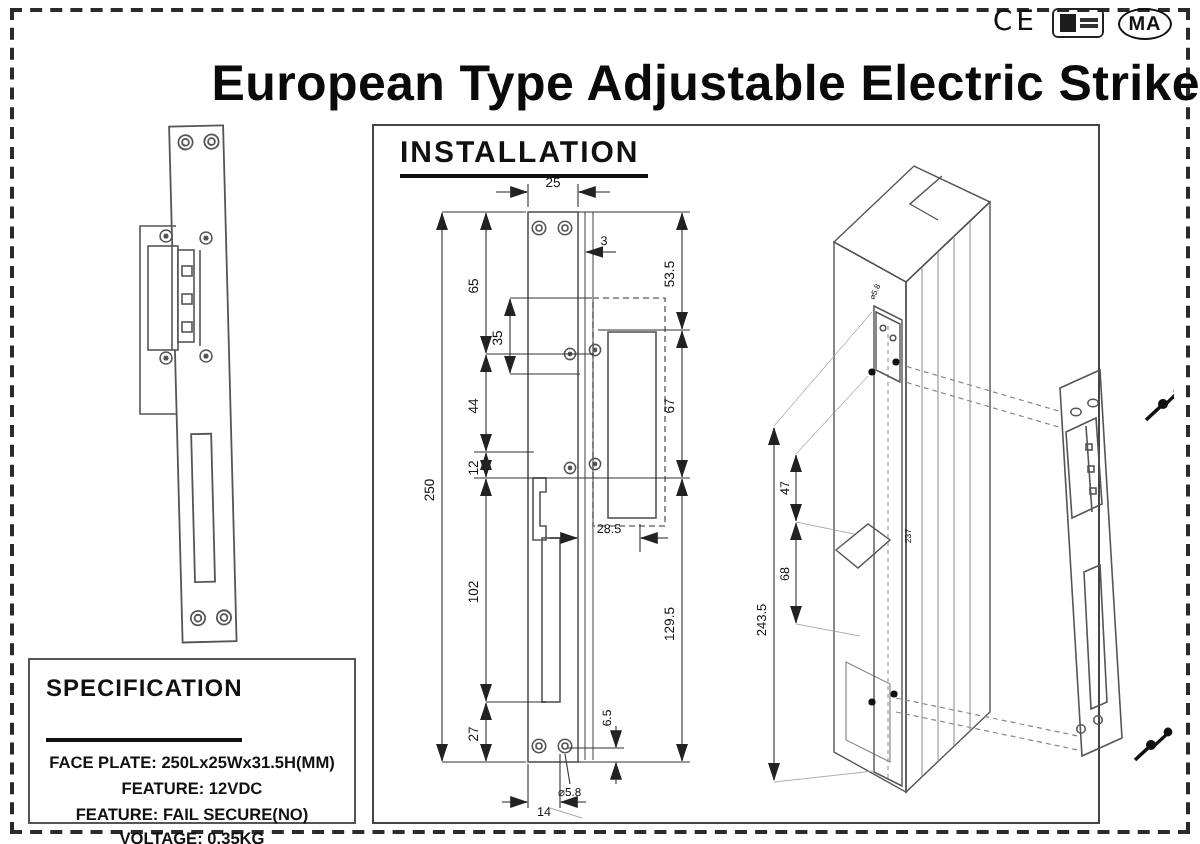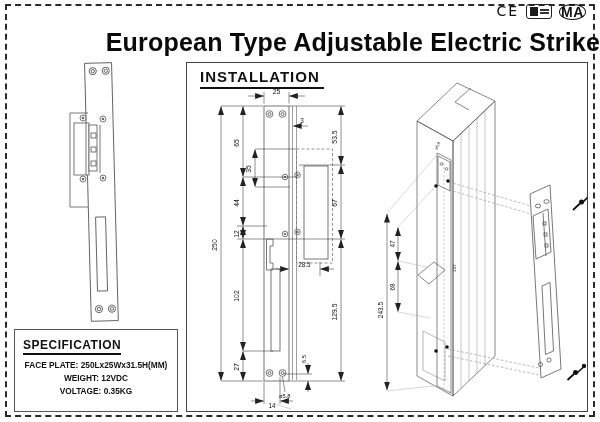--- a/index.html
+++ b/index.html
@@ -9,30 +9,30 @@
         border:2.5px dashed #2a2a2a;pointer-events:none;}
   .cert-row{position:absolute;top:4px;right:14px;display:flex;gap:7px;height:16px;margin-left:40px;}
   .ce-mark{font-family:"DejaVu Sans",sans-serif;font-size:14px;font-weight:500;letter-spacing:2px;color:#111;line-height:14px;}
   .emblem-badge{width:26px;height:15px;border:1.3px solid #222;border-radius:3px;
         display:flex;align-items:center;justify-content:center;gap:2px;padding:0 2px;box-sizing:border-box;}
   .emblem-badge .sq{width:8px;height:9px;background:#1c1c1c;}
   .emblem-badge .bars{display:flex;flex-direction:column;gap:1.5px;}
   .emblem-badge .bars i{display:block;width:9px;height:2px;background:#333;}
   .ma-badge{width:27px;height:16px;border:1.8px solid #111;border-radius:50%;
         display:flex;align-items:center;justify-content:center;
-        font-size:14px;font-weight:bold;letter-spacing:.5px;box-sizing:border-box;}
+        font-size:10px;font-weight:bold;letter-spacing:.5px;box-sizing:border-box;}
   .main-title{position:absolute;left:0;right:0;top:28px;margin:0;text-align:right;
         font-size:25px;font-weight:800;letter-spacing:.2px;color:#0a0a0a;}
   .faceplate-svg{position:absolute;left:60px;top:55px;}
   .spec-box{position:absolute;left:14px;top:329px;width:164px;height:83px;
         border:1.5px solid #555;box-sizing:border-box;padding:5px 8px;}
   .spec-title{font-size:12px;font-weight:800;letter-spacing:.5px;
-        border-bottom:2px solid #111;display:inline-block;padding-bottom:1px;margin-bottom:4px;}
+        border-bottom:2px solid #111;display:inline-block;padding-bottom:18px;margin-bottom:4px;}
   .spec-line{font-size:8.3px;font-weight:bold;line-height:12.8px;white-space:nowrap;text-align:center;}
-  .install-box{position:absolute;left:186px;top:62px;width:402px;height:350px;
+  .install-box{position:absolute;left:186px;top:62px;width:364px;height:350px;
         border:1.5px solid #444;box-sizing:border-box;}
   .install-title{position:absolute;left:13px;top:5px;font-size:15px;font-weight:800;letter-spacing:1px;
         border-bottom:2px solid #111;padding:0 4px 2px 0;}
   .install-svg{position:absolute;left:0;top:0;}
   svg text{font-family:"Liberation Sans",sans-serif;fill:#111;}
 </style>
 </head>
 <body>
 
 <div class="page">
@@ -81,21 +81,22 @@
       <circle cx="23" cy="124" r="3"></circle>
         <circle cx="23" cy="124" r="0.9" fill="#555"></circle>
       <circle cx="43" cy="123" r="3"></circle>
         <circle cx="43" cy="123" r="0.9" fill="#555"></circle>
     </g>
   </svg>
 
   <div class="spec-box">
     <div class="spec-title">SPECIFICATION</div>
     <div class="spec-line">FACE PLATE: 250Lx25Wx31.5H(MM)</div>
-    <div class="spec-line">WEIGHT: 12VDC</div>
+    <div class="spec-line">FEATURE: 12VDC</div>
+    <div class="spec-line">FEATURE: FAIL SECURE(NO)</div>
     <div class="spec-line">VOLTAGE: 0.35KG</div>
   </div>
 
   <div class="install-box">
     <div class="install-title">INSTALLATION</div>
 
     <svg class="install-svg" width="400" height="347" viewBox="0 0 400 347">
       <defs>
         <marker id="ae" markerWidth="9" markerHeight="6" refX="8.5" refY="3" orient="auto" markerUnits="userSpaceOnUse">
           <path d="M0,0 L9,3 L0,6 z" fill="#222"></path>

